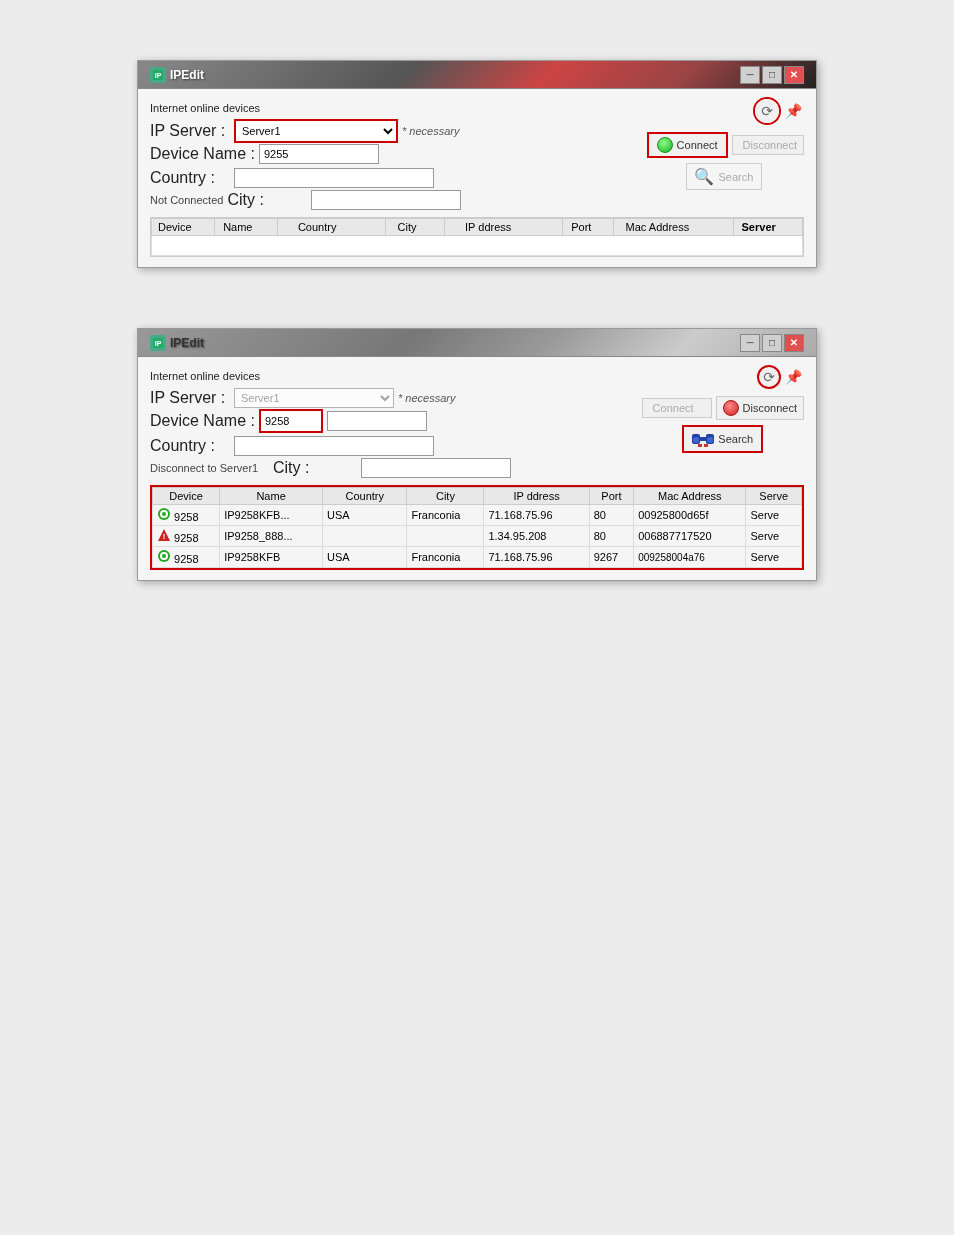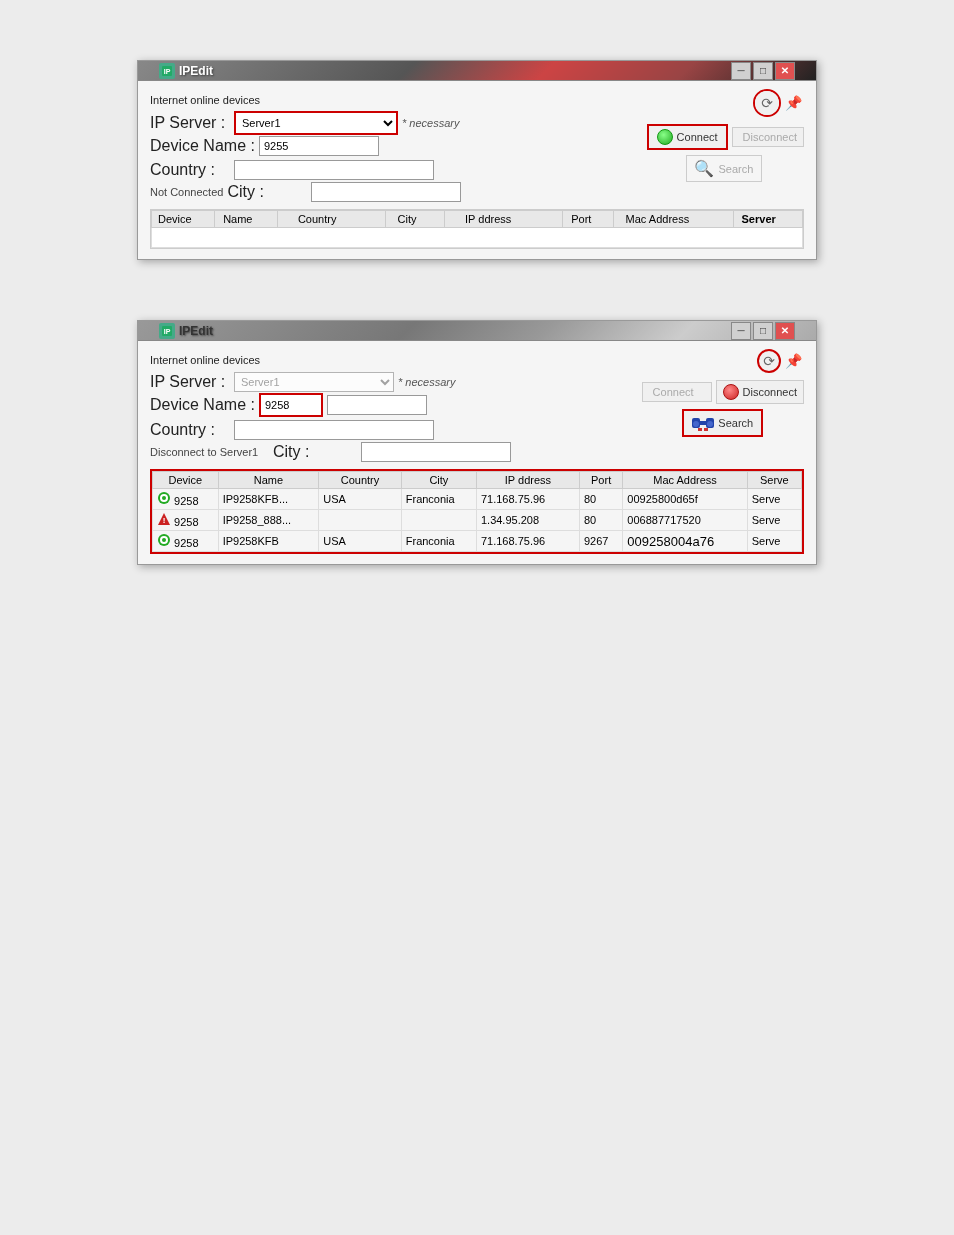--- a/index.html
+++ b/index.html
@@ -27,25 +27,25 @@
     .window {
       width: 680px;
       background: #f5f5f5;
       border: 1px solid #999;
       box-shadow: 2px 2px 8px rgba(0,0,0,0.3);
       border-radius: 0;
     }
 
     .title-bar {
       background: linear-gradient(to bottom, #c0c0c0, #a8a8a8);
-      height: 20px;
+      height: 28px;
       display: flex;
       align-items: center;
       justify-content: space-between;
-      padding: 0 21px;
+      padding: 0 12px;
       border-bottom: 1px solid #888;
       position: relative;
       overflow: hidden;
     }
 
     .title-bar-1 {
       background: linear-gradient(135deg, #888 0%, #555 40%, #c44 60%, #944 80%, #222 100%);
     }
 
     .title-bar-2 {
@@ -558,21 +558,21 @@
                       <circle cx="7" cy="7" r="4" fill="white"></circle>
                       <circle cx="7" cy="7" r="2" fill="#22aa22"></circle>
                     </svg>
       <span>9258</span>
     </td>
     <td style="border:1px solid #ddd; padding:2px 4px; font-size:11px; white-space:nowrap;">IP9258KFB</td>
     <td style="border:1px solid #ddd; padding:2px 4px; font-size:11px; white-space:nowrap;">USA</td>
     <td style="border:1px solid #ddd; padding:2px 4px; font-size:11px; white-space:nowrap;">Franconia</td>
     <td style="border:1px solid #ddd; padding:2px 4px; font-size:11px; white-space:nowrap;">71.168.75.96</td>
     <td style="border:1px solid #ddd; padding:2px 4px; font-size:11px; white-space:nowrap;">9267</td>
-    <td style="border:1px solid #ddd; padding:2px 4px; font-size:13px; white-space:nowrap;margin-top:44px;">009258004a76</td>
+    <td style="border:1px solid #ddd; padding:2px 4px; font-size:10px; white-space:nowrap;margin-top:44px;">009258004a76</td>
     <td style="border:1px solid #ddd; padding:2px 4px; font-size:11px; white-space:nowrap;">Serve</td>
   </tr>
               </tbody>
           </table>
         </div>
       </div>
     </div>
   </div>
 
 </div>

